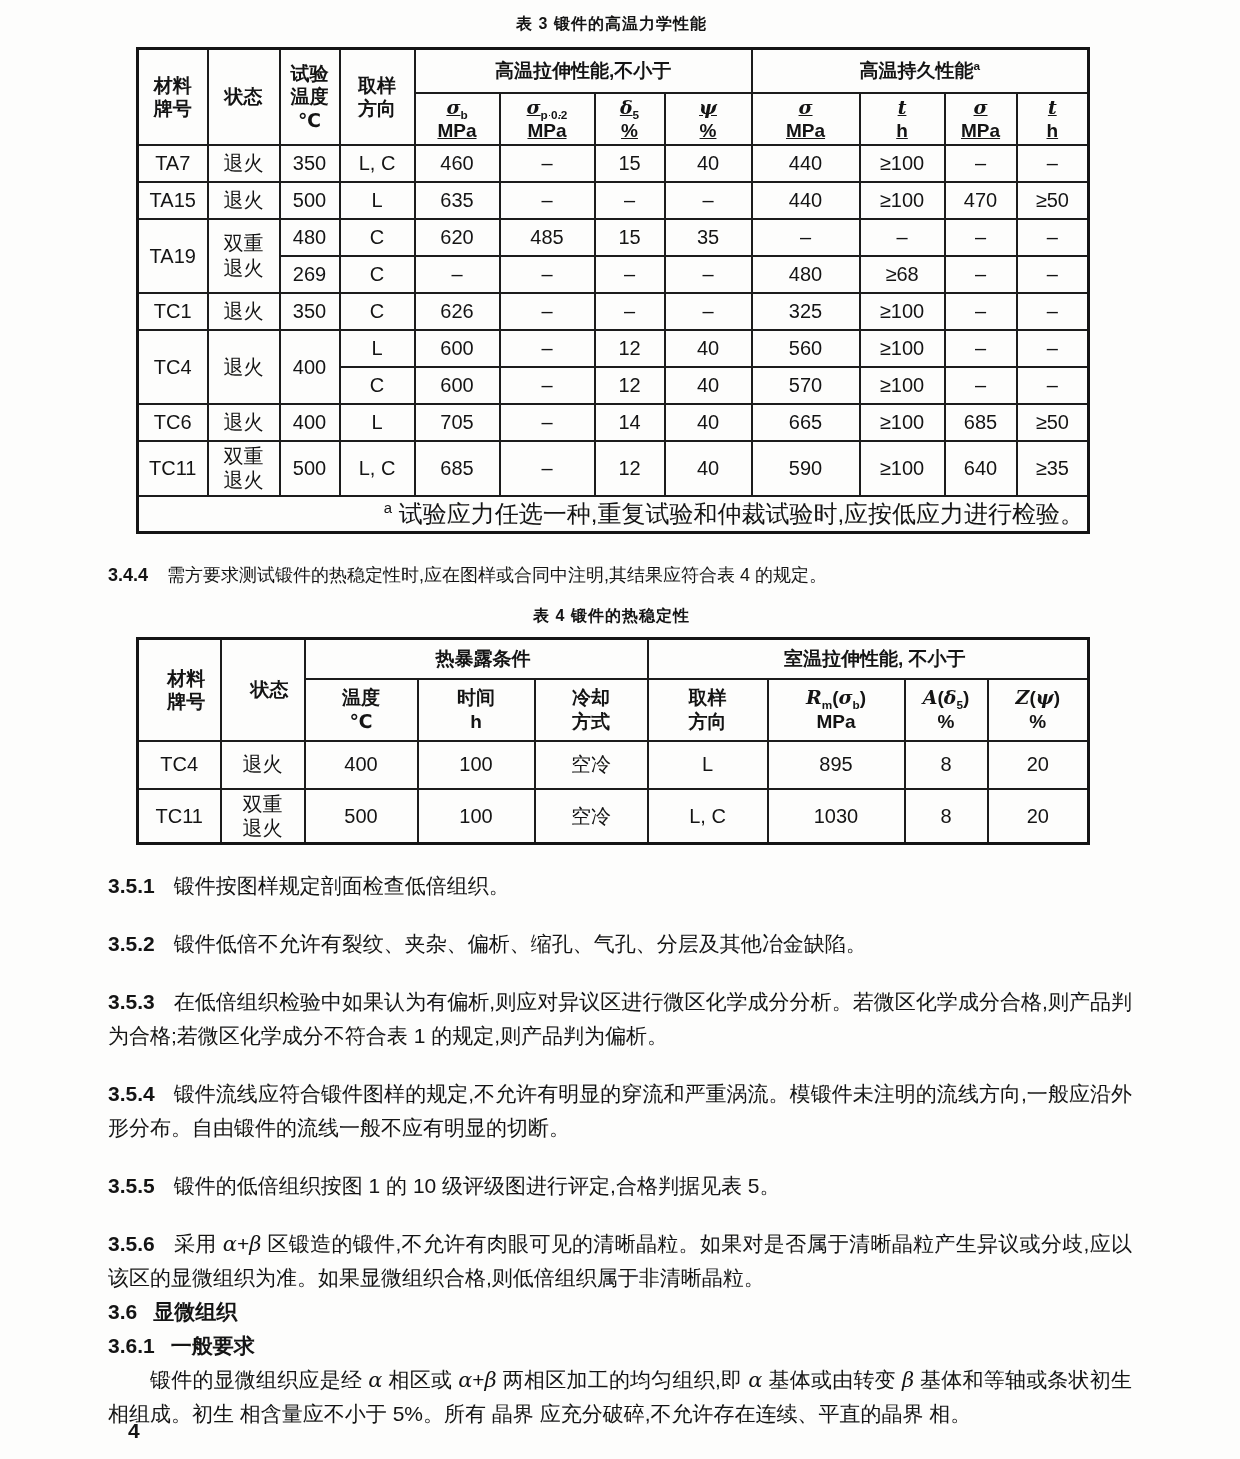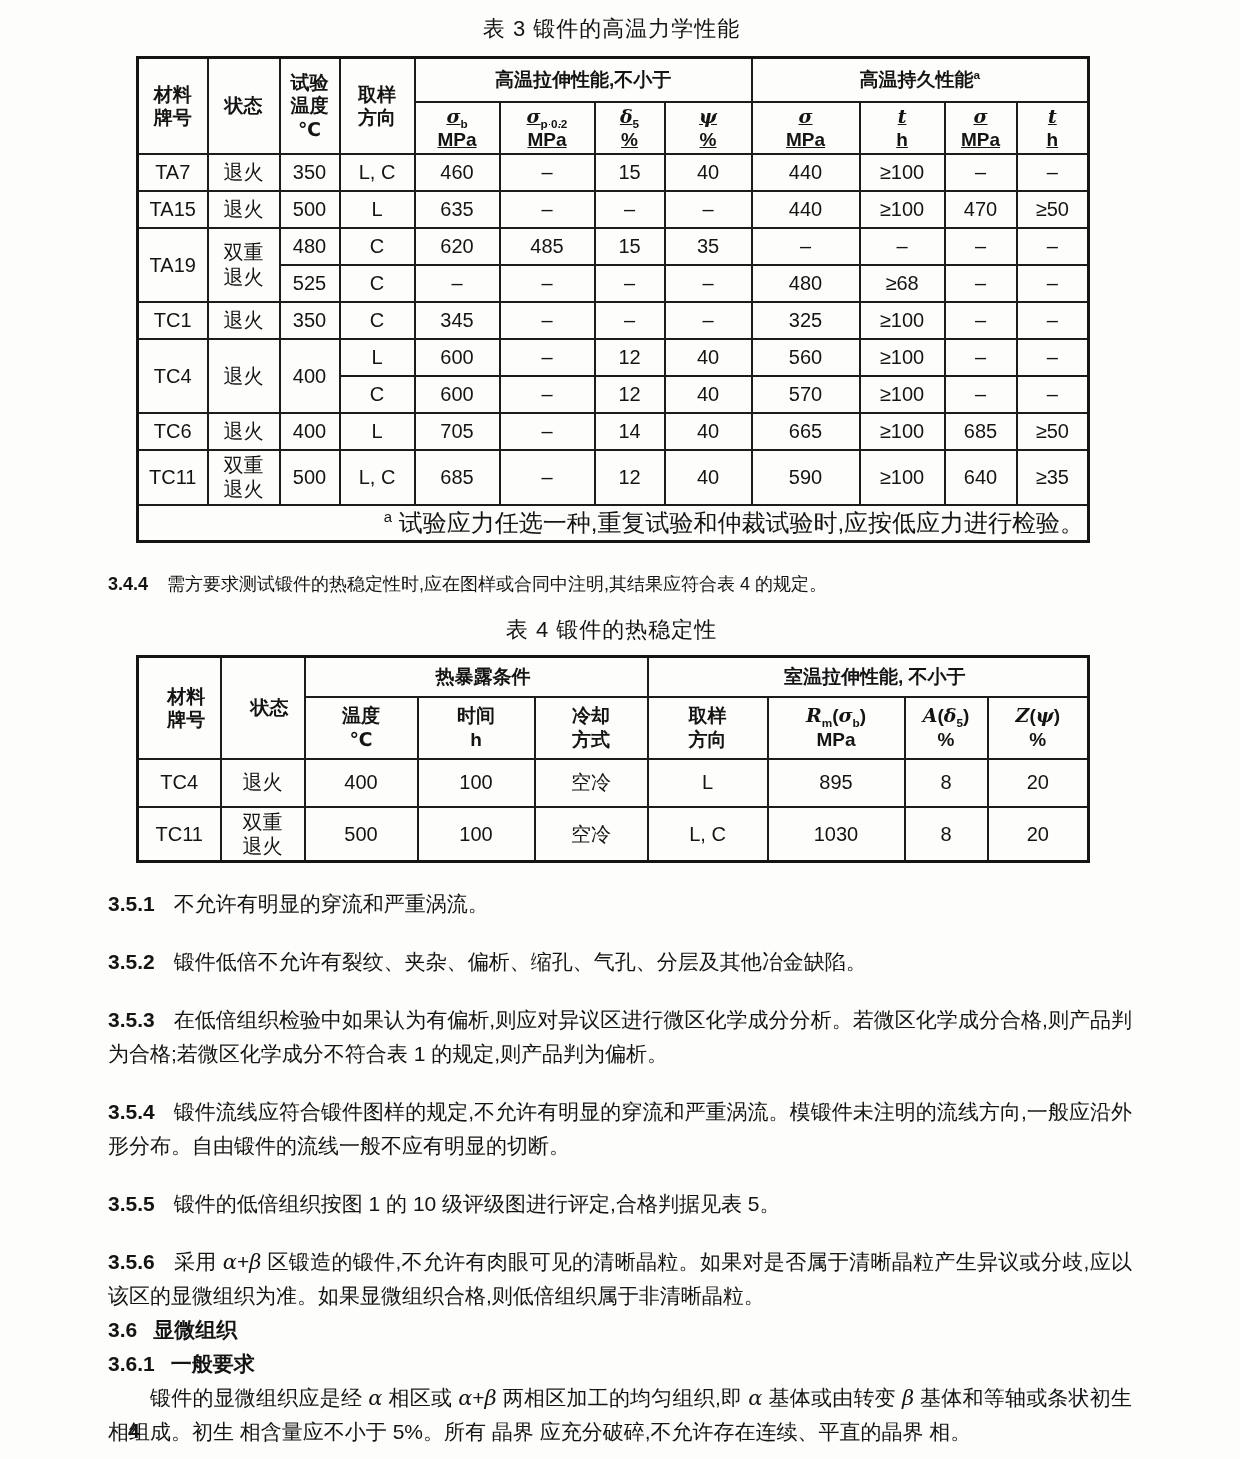--- a/index.html
+++ b/index.html
@@ -1,21 +1,21 @@
 <!DOCTYPE html>
 <html><head>
 <meta charset="utf-8">
 <style>
   * { box-sizing: border-box; margin: 0; padding: 0; }
   html,body { background:#ffffff; }
   body { font-family:"Liberation Sans","DejaVu Sans",sans-serif; color:#141414; }
   .page { width:1240px; height:1459px; background:#fdfdfc; position:relative; overflow:hidden; margin:0 auto; }
   .content { padding:10px 108px 0 108px; }
 
-  .tbl-title { font-size:22px; font-weight:normal; text-align:center; width:951px; margin:4px 0 12px 28px; letter-spacing:1px; }
+  .tbl-title { font-size:16px; font-weight:bold; text-align:center; width:951px; margin:4px 0 12px 28px; letter-spacing:1px; }
   .t4title { margin-top:14px; margin-bottom:10px; }
 
   table.dtable { border-collapse:collapse; table-layout:fixed; width:951px; margin-left:28px; border:3px solid #151515; }
   .dtable th, .dtable td { border:2px solid #1c1c1c; text-align:center; vertical-align:middle; padding:2px 3px; line-height:1.22; }
   .dtable th { font-size:19px; font-weight:bold; }
   .dtable td { font-size:20px; }
   .t3 thead tr:nth-child(1) th { height:44px; }
   .t3 thead tr:nth-child(2) th { height:50px;text-decoration:underline; }
   .t3 tbody td { height:37px; }
   .t4 thead tr:nth-child(1) th { height:40px;padding-left:17px; }
@@ -116,37 +116,37 @@
             <td>620</td>
             <td>485</td>
             <td>15</td>
             <td>35</td>
             <td>–</td>
             <td>–</td>
             <td>–</td>
             <td>–</td>
           </tr>
           <tr>
-            <td>525</td>
+            <td>269</td>
             <td>C</td>
             <td>–</td>
             <td>–</td>
             <td>–</td>
             <td>–</td>
             <td>480</td>
             <td>≥68</td>
             <td>–</td>
             <td>–</td>
           </tr>
           <tr>
             <td>TC1</td>
             <td>退火</td>
             <td>350</td>
             <td>C</td>
-            <td>345</td>
+            <td>626</td>
             <td>–</td>
             <td>–</td>
             <td>–</td>
             <td>325</td>
             <td>≥100</td>
             <td>–</td>
             <td>–</td>
           </tr>
           <tr>
             <td rowspan="2">TC4</td>
@@ -262,21 +262,21 @@
             <td>空冷</td>
             <td>L, C</td>
             <td>1030</td>
             <td>8</td>
             <td>20</td>
           </tr>
         </tbody>
       </table>
 
     <div class="sections">
-        <p class="para"><span class="num">3.5.1</span><span>不允许有明显的穿流和严重涡流。</span></p>
+        <p class="para"><span class="num">3.5.1</span><span>锻件按图样规定剖面检查低倍组织。</span></p>
         <p class="para"><span class="num">3.5.2</span><span>锻件低倍不允许有裂纹、夹杂、偏析、缩孔、气孔、分层及其他冶金缺陷。</span></p>
         <p class="para"><span class="num">3.5.3</span><span>在低倍组织检验中如果认为有偏析,则应对异议区进行微区化学成分分析。若微区化学成分合格,则产品判为合格;若微区化学成分不符合表 1 的规定,则产品判为偏析。</span></p>
         <p class="para"><span class="num">3.5.4</span><span>锻件流线应符合锻件图样的规定,不允许有明显的穿流和严重涡流。模锻件未注明的流线方向,一般应沿外形分布。自由锻件的流线一般不应有明显的切断。</span></p>
         <p class="para"><span class="num">3.5.5</span><span>锻件的低倍组织按图 1 的 10 级评级图进行评定,合格判据见表 5。</span></p>
         <p class="para"><span class="num">3.5.6</span><span>采用 <i>α</i>+<i>β</i> 区锻造的锻件,不允许有肉眼可见的清晰晶粒。如果对是否属于清晰晶粒产生异议或分歧,应以该区的显微组织为准。如果显微组织合格,则低倍组织属于非清晰晶粒。</span></p>
         <p class="heading"><span class="num">3.6</span><span>显微组织</span></p>
         <p class="heading"><span class="num">3.6.1</span><span>一般要求</span></p>
         <p class="indent"><span>锻件的显微组织应是经 <i>α</i> 相区或 <i>α</i>+<i>β</i> 两相区加工的均匀组织,即 <i>α</i> 基体或由转变 <i>β</i> 基体和等轴或条状初生  相组成。初生  相含量应不小于 5%。所有  晶界  应充分破碎,不允许存在连续、平直的晶界  相。</span></p>
       </div>
 

